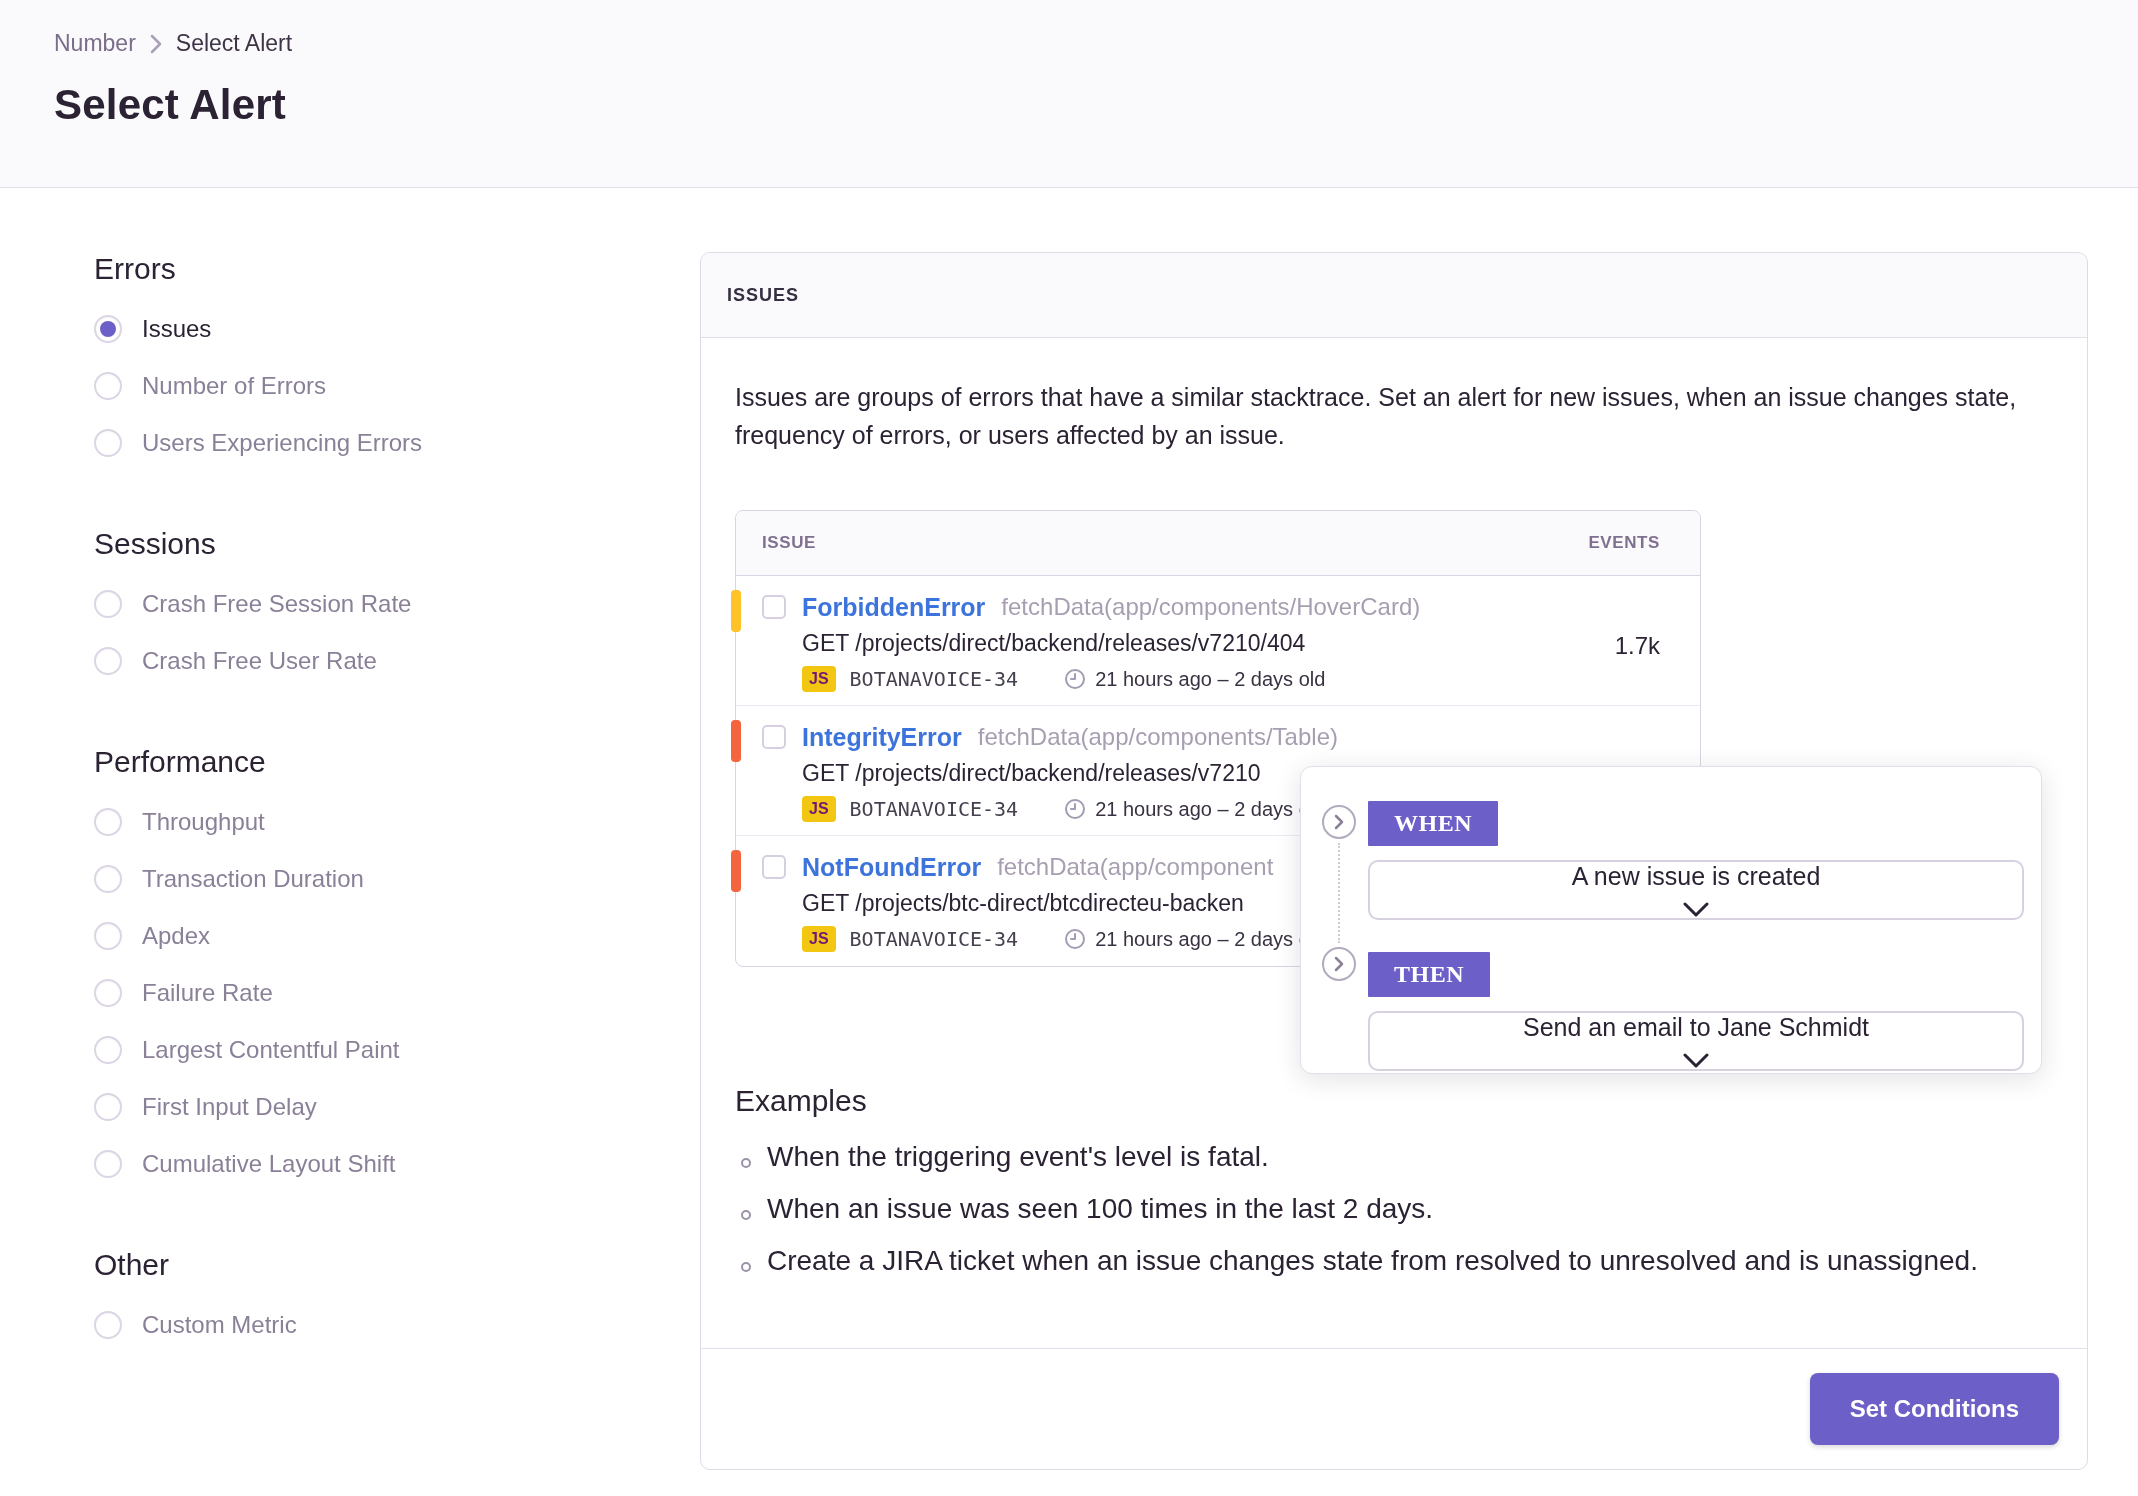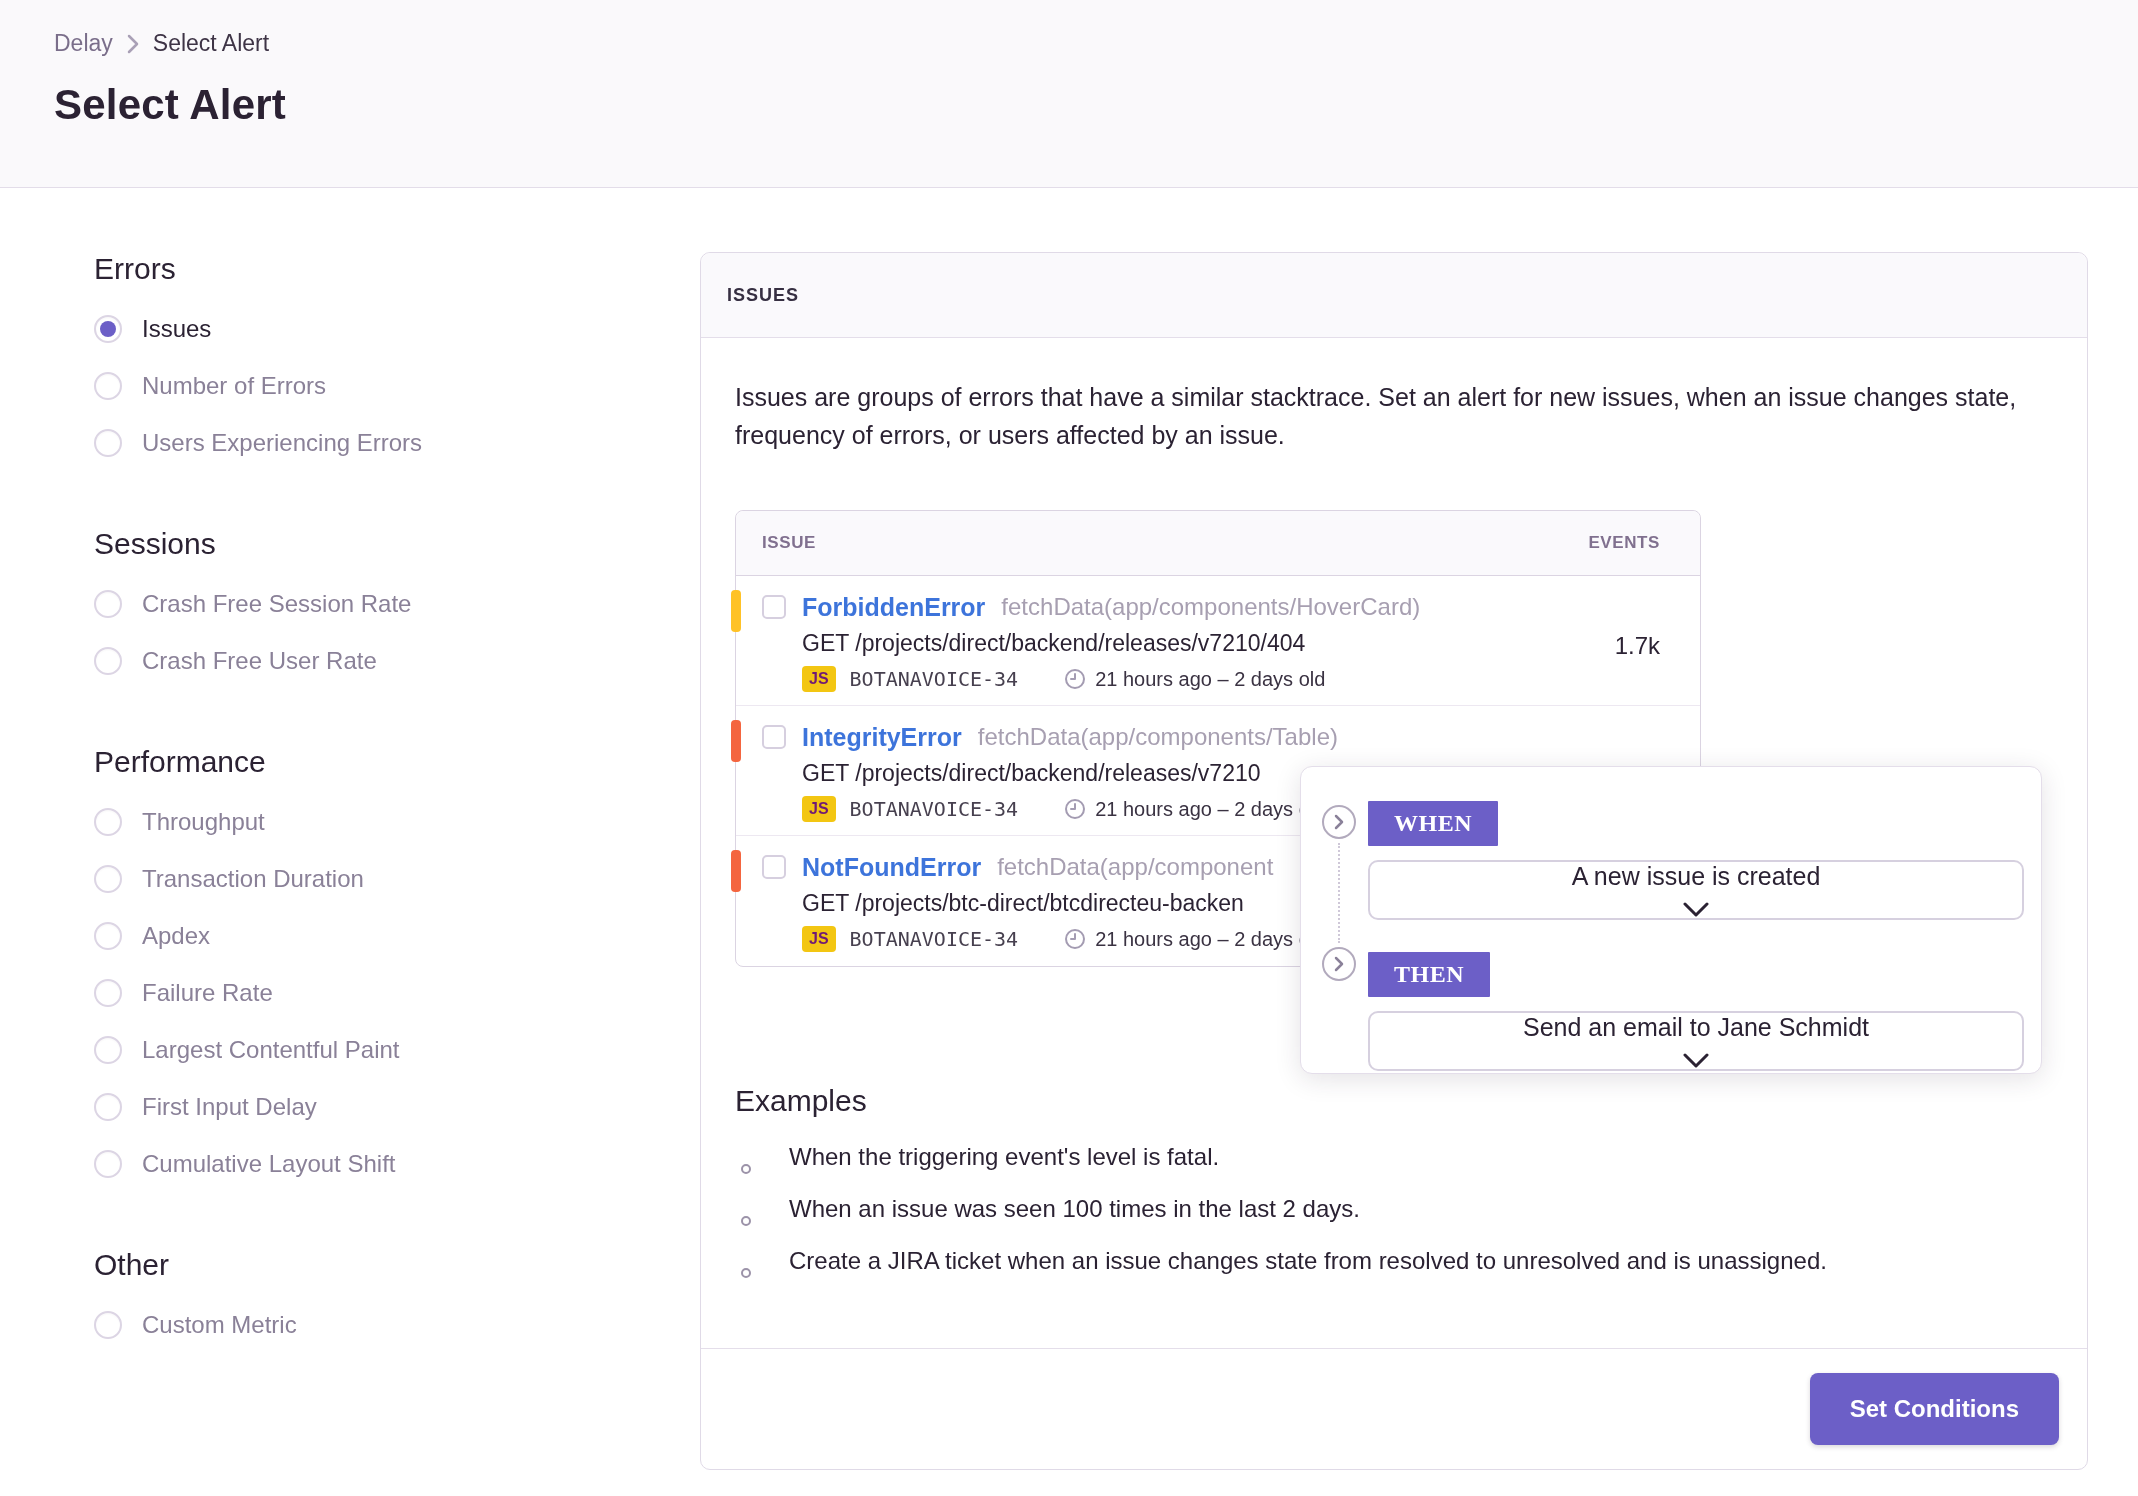--- a/index.html
+++ b/index.html
@@ -75,21 +75,21 @@
     padding: 3px 7px; border-radius: 4px; line-height: 20px;
   }
   .proj { font-family: "DejaVu Sans Mono", monospace; font-size: 20px; color: #47404F; margin-left: 14px; }
   .age-wrap { display: flex; align-items: center; margin-left: 46px; }
   .clock-icon { margin-right: 9px; }
   .age { font-size: 20px; color: #3A3242; }
   .events-val { position: absolute; top: 56px; right: 40px; font-size: 24px; color: #2B2233; }
   
   .examples-h { margin: 117px 0 22px; font-size: 30px; font-weight: 400; color: #2B2233; }
   .examples { list-style: none; }
-  .examples li { display: flex; align-items: flex-end; font-size: 24px; color: #2B2233; line-height: 34px; margin-bottom: 18px; gap: 22px; }
+  .examples li { display: flex; align-items: center; font-size: 28px; color: #2B2233; line-height: 34px; margin-bottom: 18px; }
   .bullet { width: 10px; height: 10px; flex: none; border: 2px solid #9C93A9; border-radius: 50%; margin: 12px 16px 0 6px; }
   
   .panel-footer { border-top: 1px solid #E4DEEA; padding: 24px 28px; display: flex; justify-content: flex-end; }
   .btn-primary {
     background: #6C5FC7; color: #fff; border: none; cursor: pointer;
     font-family: inherit; font-size: 24px; font-weight: 700;
     padding: 22px 40px; border-radius: 8px;
     box-shadow: 0 2px 5px rgba(43,34,51,0.18);
   }
   
@@ -119,21 +119,21 @@
     display: flex; align-items: center; justify-content: space-between;
     padding: 0 26px; cursor: pointer; flex-direction: column;
   }
   .select-value { font-size: 25px; color: #2B2233; }
 </style>
 </head>
 <body>
 
 <header class="page-header">
   <nav class="breadcrumb">
-    <a class="crumb-link">Delay</a>
+    <a class="crumb-link">Number</a>
     <svg class="crumb-sep" width="12" height="20" viewBox="0 0 12 20">
         <polyline points="2,2 10,10 2,18" fill="none" stroke="#A9A0B6" stroke-width="2.5" stroke-linecap="round" stroke-linejoin="round"></polyline>
       </svg>
     <span class="crumb-current">Select Alert</span>
   </nav>
   <h1 class="page-title">Select Alert</h1>
 </header>
 
 <div class="content">
   <aside class="sidebar">

